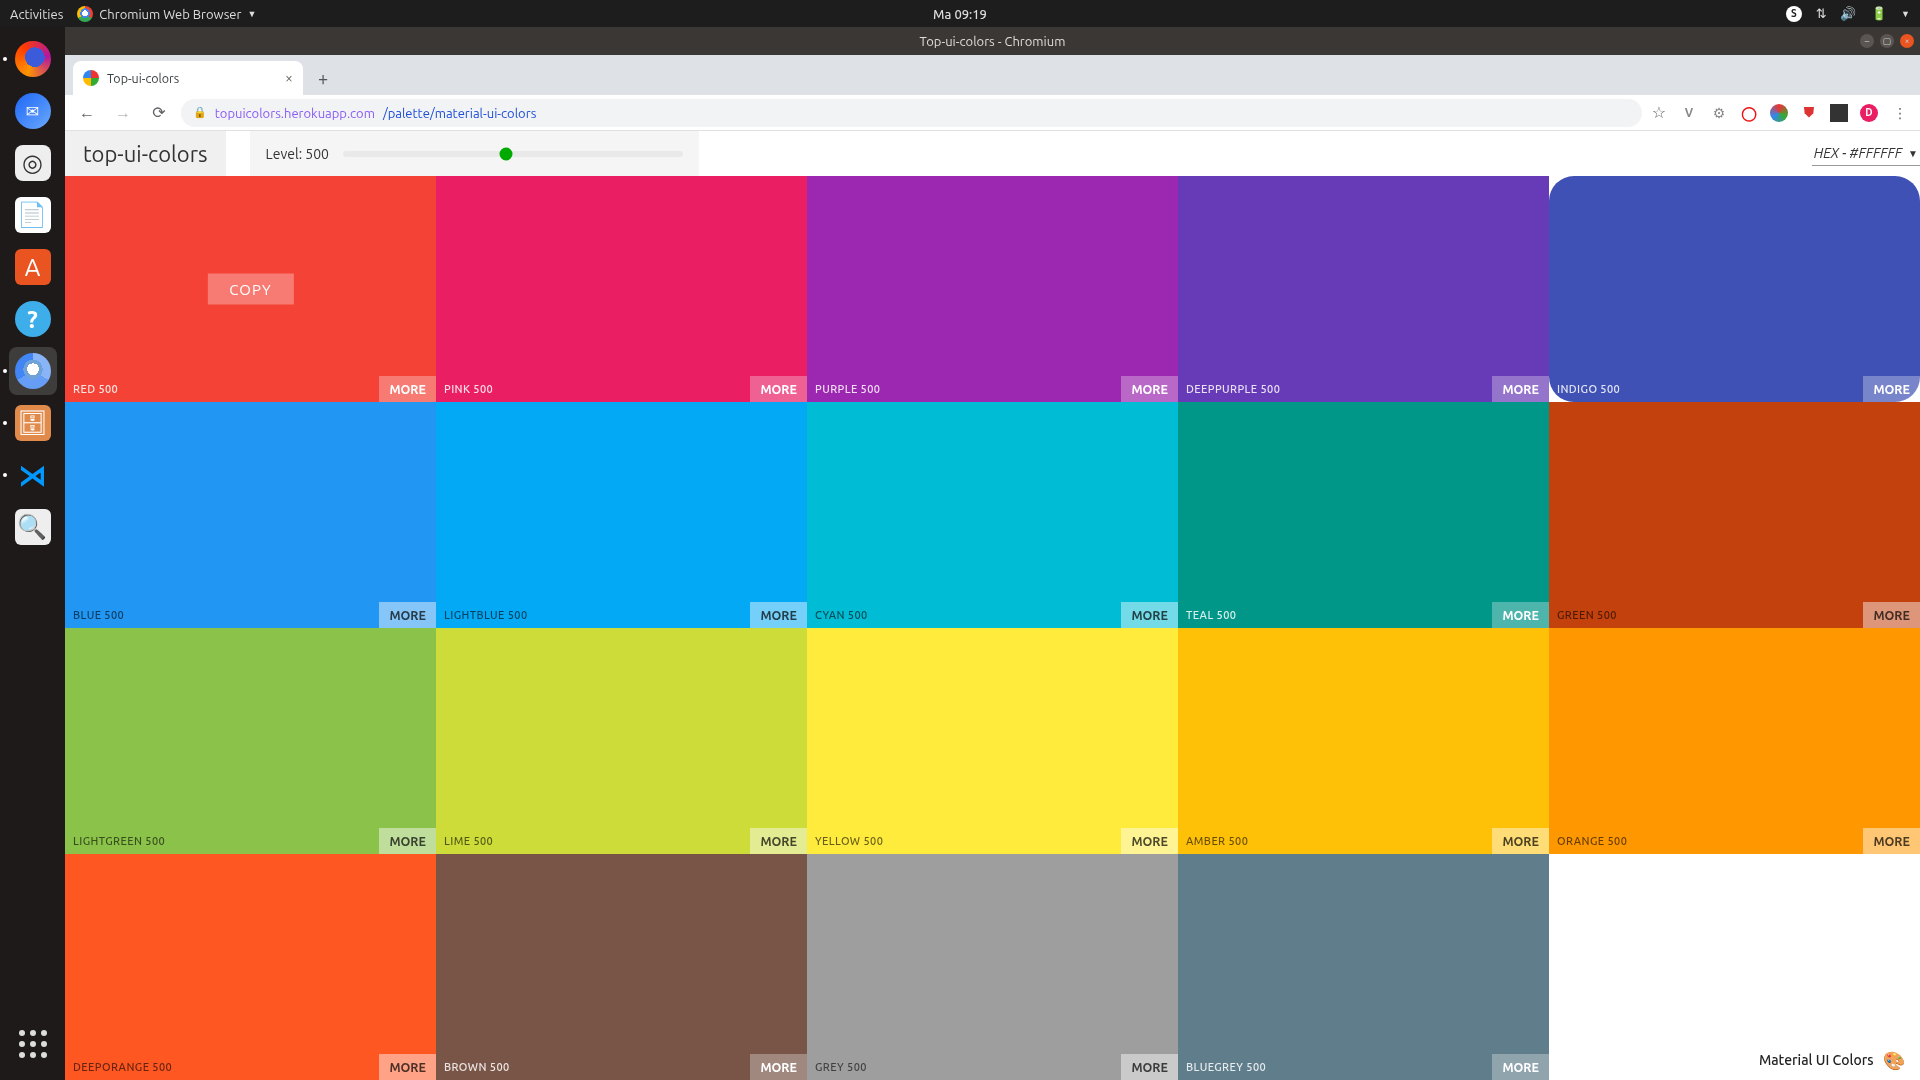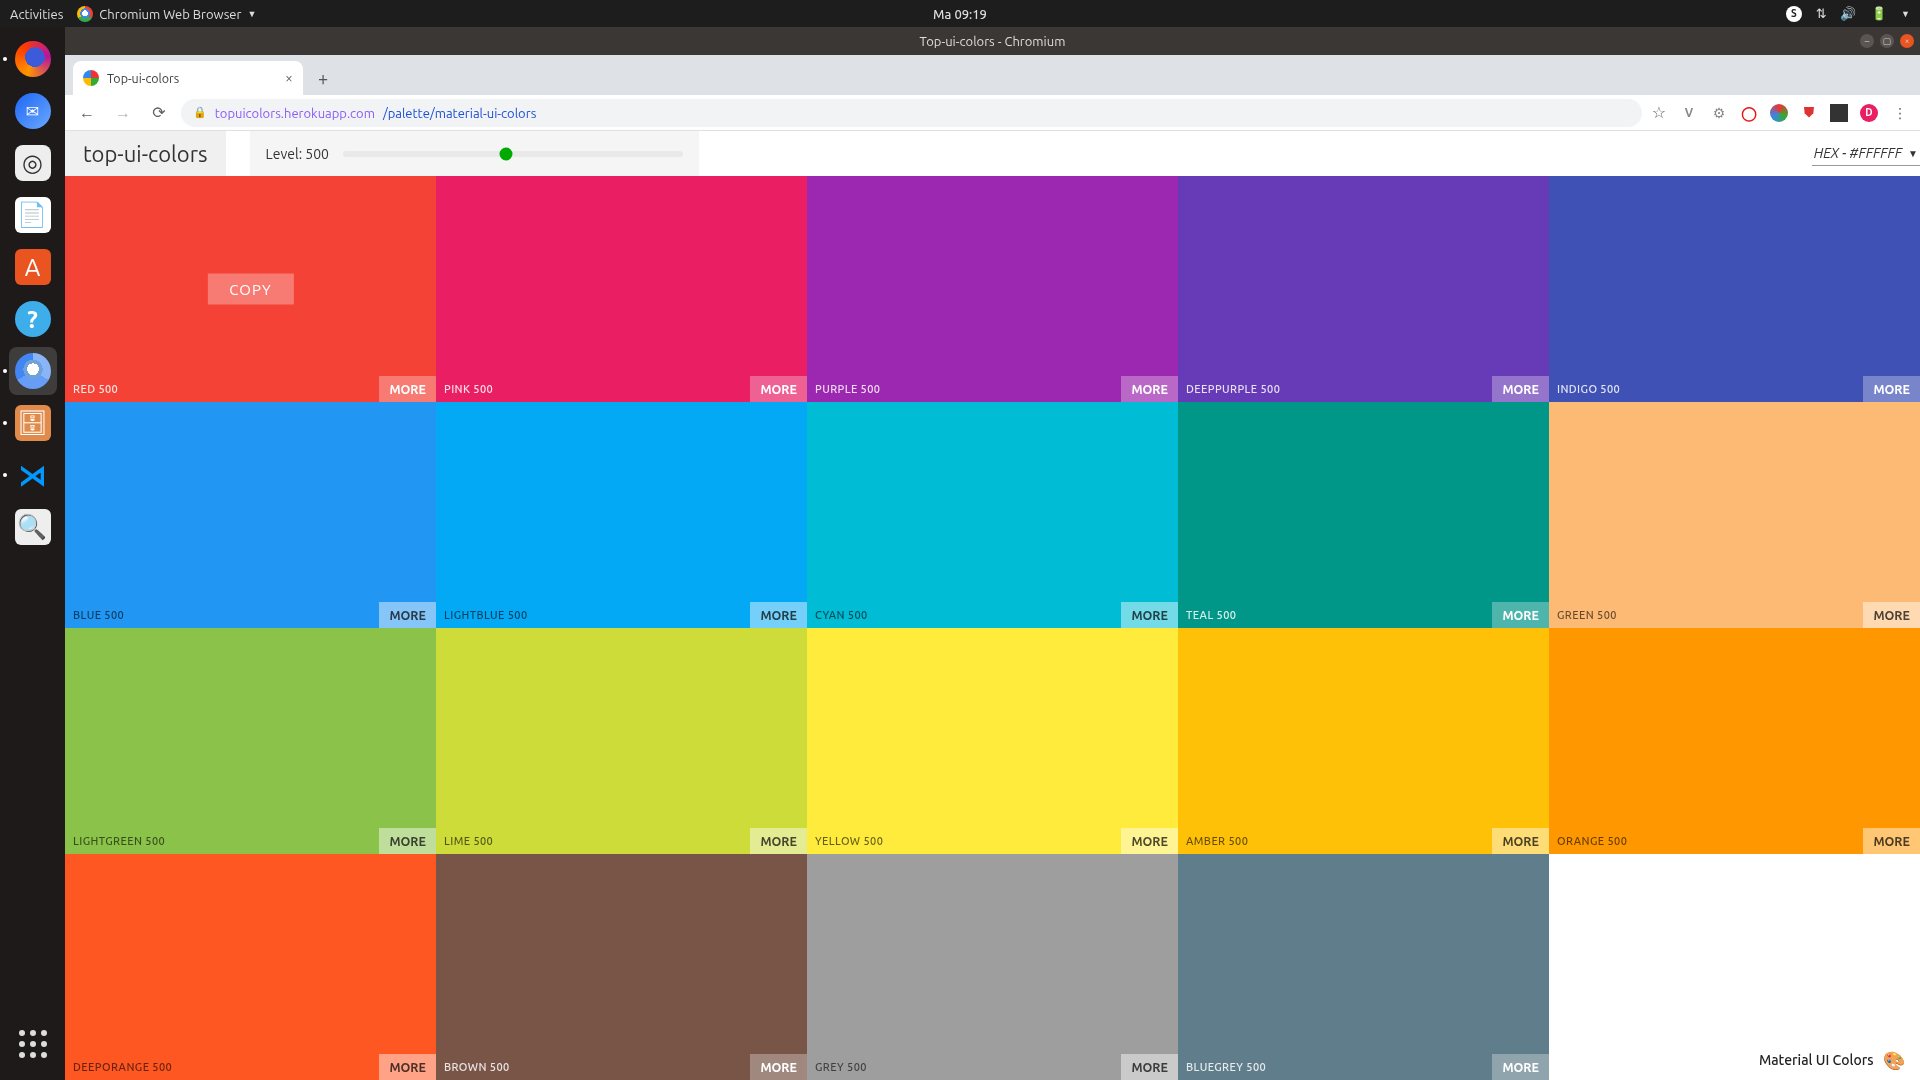--- a/index.html
+++ b/index.html
@@ -224,41 +224,41 @@
             <div class="more">MORE</div>
           </div>
           <div class="swatch dark" style="background: rgb(156, 39, 176);">
             <div class="label">PURPLE 500</div>
             <div class="more">MORE</div>
           </div>
           <div class="swatch dark" style="background: rgb(103, 58, 183);">
             <div class="label">DEEPPURPLE 500</div>
             <div class="more">MORE</div>
           </div>
-          <div class="swatch dark" style="background: rgb(63, 81, 181);">
+          <div class="swatch dark" style="background: rgb(63, 81, 181); border-radius: 25px;">
             <div class="label">INDIGO 500</div>
             <div class="more">MORE</div>
           </div>
           <div class="swatch light" style="background: rgb(33, 150, 243);">
             <div class="label">BLUE 500</div>
             <div class="more">MORE</div>
           </div>
           <div class="swatch light" style="background: rgb(3, 169, 244);">
             <div class="label">LIGHTBLUE 500</div>
             <div class="more">MORE</div>
           </div>
           <div class="swatch light" style="background: rgb(0, 188, 212);">
             <div class="label">CYAN 500</div>
             <div class="more">MORE</div>
           </div>
           <div class="swatch dark" style="background: rgb(0, 150, 136);">
             <div class="label">TEAL 500</div>
             <div class="more">MORE</div>
           </div>
-          <div class="swatch light" style="background: #fdba74;">
+          <div class="swatch light" style="background: #c2410c;">
             <div class="label">GREEN 500</div>
             <div class="more">MORE</div>
           </div>
           <div class="swatch light" style="background: rgb(139, 195, 74);">
             <div class="label">LIGHTGREEN 500</div>
             <div class="more">MORE</div>
           </div>
           <div class="swatch light" style="background: rgb(205, 220, 57);">
             <div class="label">LIME 500</div>
             <div class="more">MORE</div>

